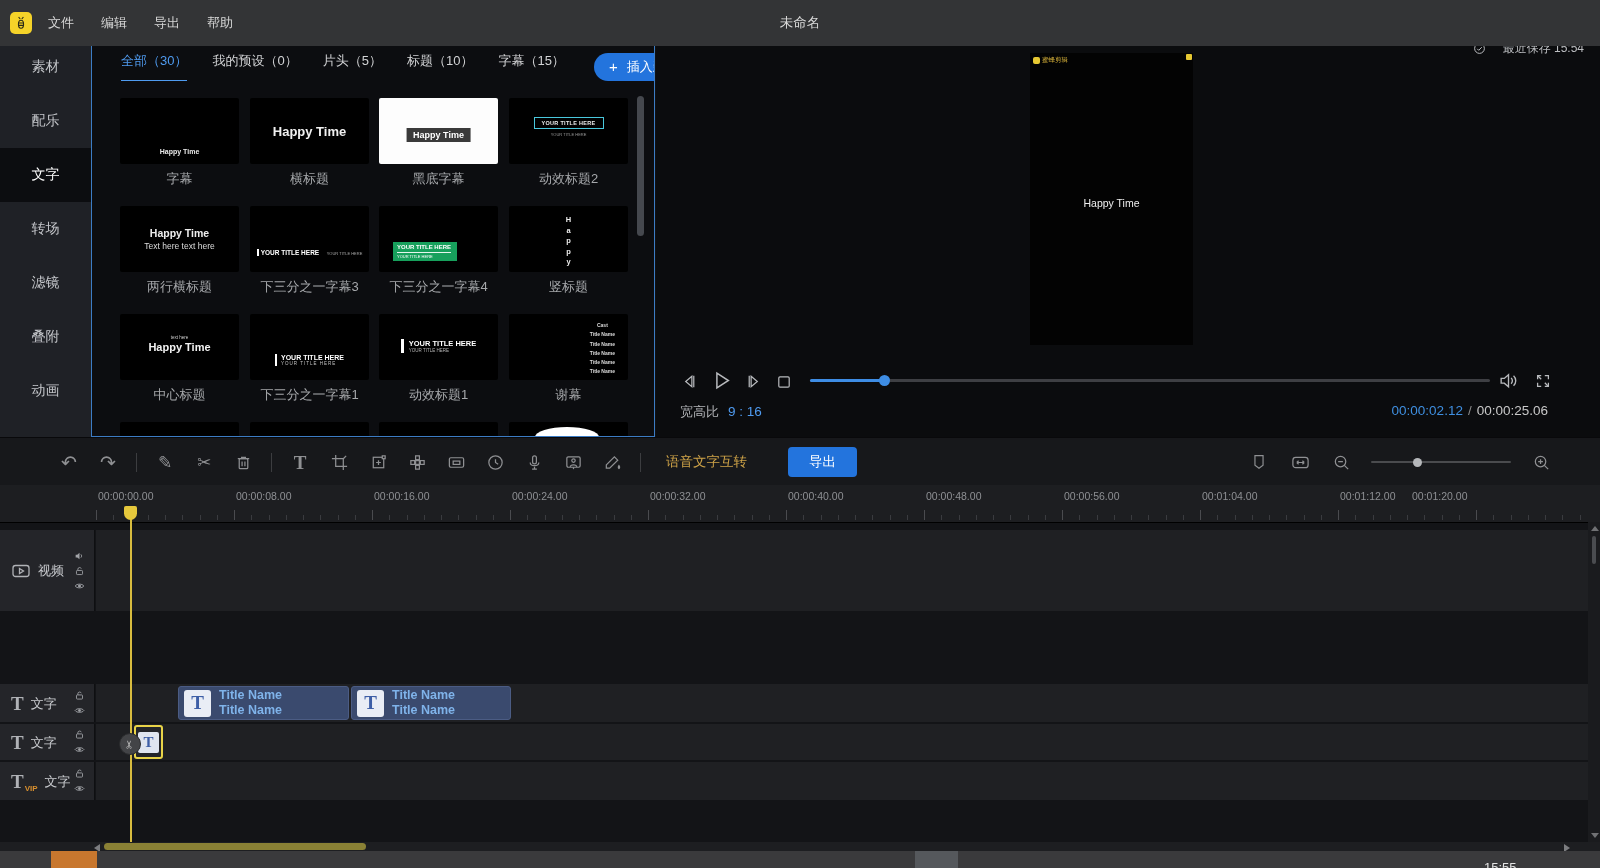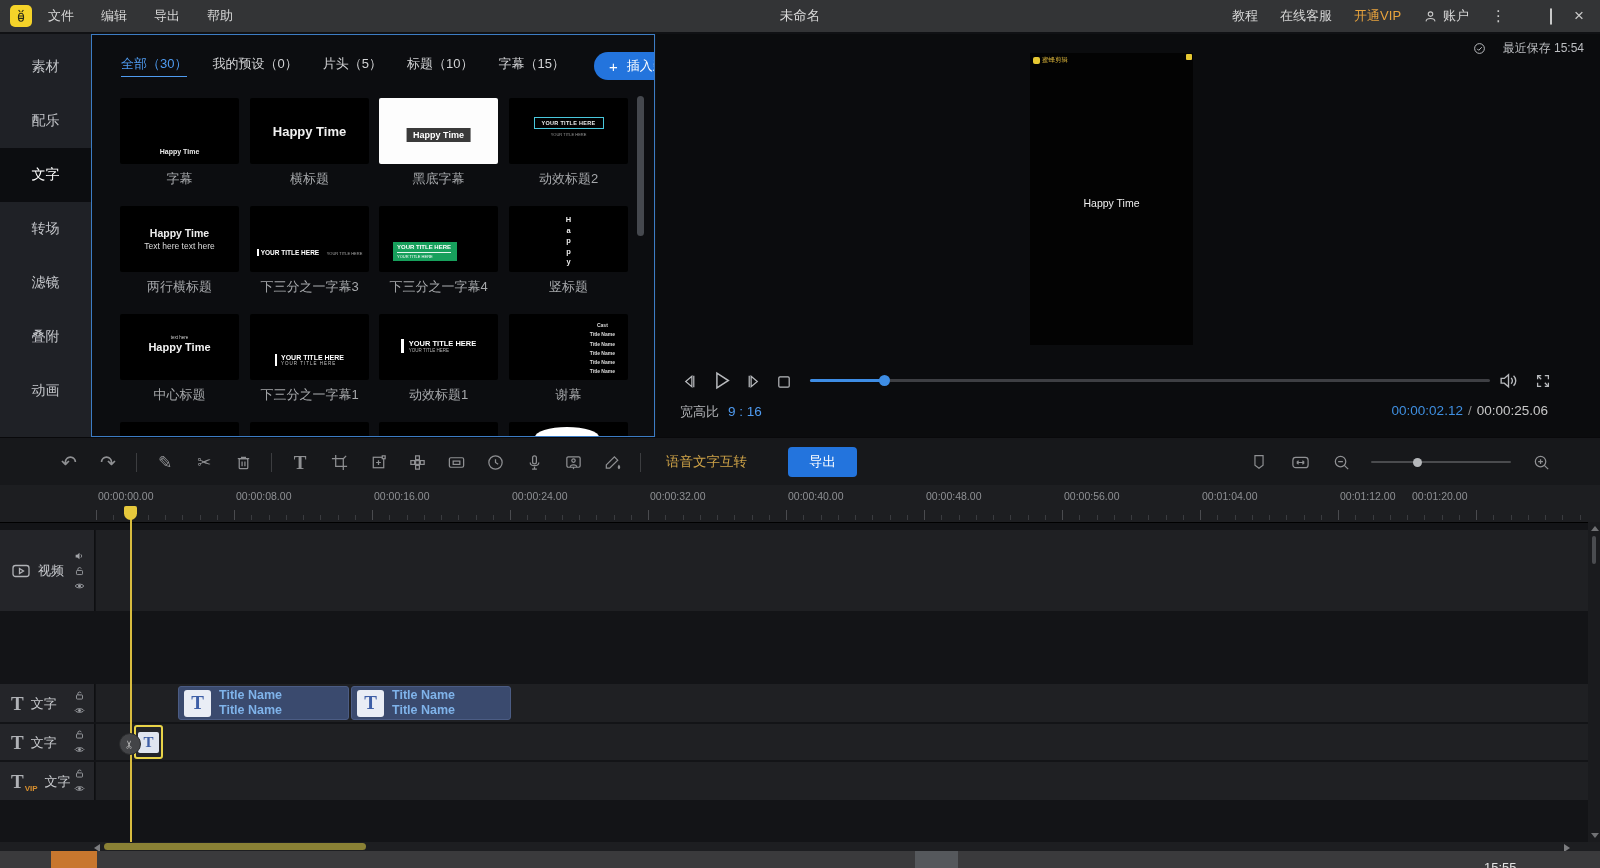--- a/index.html
+++ b/index.html
@@ -1,21 +1,21 @@
 <!DOCTYPE html>
 <html><head>
 <meta charset="utf-8">
 <style>
   * { box-sizing: border-box; margin: 0; padding: 0; }
   html,body { width:1600px; height:868px; overflow:hidden; background:#101114;
     font-family:"Liberation Sans","DejaVu Sans",sans-serif; }
   svg { display:block; }
 
   
-  .titlebar { position:absolute; top:0; left:0; width:1600px; height:32px; background:#333436;
+  .titlebar { position:absolute; top:0; left:0; width:1600px; height:46px; background:#333436;
     display:flex; align-items:center; color:#d6d6d6; font-size:13px; z-index:30; }
   .logo { width:22px; height:22px; border-radius:5px; background:#f5d329; margin:0 16px 0 10px;
     display:flex; align-items:center; justify-content:center; flex:0 0 auto; }
   .menu { display:flex; gap:27px; }
   .menu span { cursor:default; }
   .tb-title { position:absolute; left:0; right:0; text-align:center; color:#dadada; font-size:13.5px; pointer-events:none; }
   .tb-right { margin-left:auto; display:flex; align-items:center; gap:22px; padding-right:16px; z-index:2; }
   .vip { color:#e8a33d; }
   .account { display:flex; align-items:center; gap:5px; }
   .kebab { font-size:15px; color:#c9c9c9; letter-spacing:0; }
@@ -26,21 +26,21 @@
   
   .sidebar { position:absolute; left:0; top:34px; width:91px; height:403px; background:#1f2126; padding-top:6px; }
   .side-item { height:54px; display:flex; align-items:center; justify-content:center;
     color:#c3c5c9; font-size:14px; cursor:pointer; }
   .side-item.active { background:#0c0d10; color:#ffffff; }
 
   
   .panel { position:absolute; left:91px; top:34px; width:564px; height:403px; background:#0c0d10;
     border:1px solid #3c7cc4; overflow:hidden; }
   .tabs { display:flex; align-items:center; gap:25px; padding:17px 0 0 29px; font-size:13px; color:#d2d3d5; }
-  .tab { cursor:pointer; padding-bottom:3px; border-bottom:1px solid transparent; white-space:nowrap; }
+  .tab { cursor:pointer; padding-bottom:10px; border-bottom:1px solid transparent; white-space:nowrap; }
   .tab.active { color:#4f9bf0; border-bottom-color:#4f9bf0; }
   .insert-btn { margin-left:4px; background:#2374dd; color:#fff; border:none; border-radius:14px;
     font-size:13px; padding:5px 15px; display:flex; align-items:center; gap:9px; cursor:pointer; white-space:nowrap; }
   .insert-btn .plus { font-size:15px; line-height:13px; }
   .grid { position:absolute; left:28px; top:63px; width:512px; height:339px; overflow:hidden; }
   .titem { position:absolute; width:119px; cursor:pointer; }
   .thumb { width:119px; height:66px; background:#000; position:relative; overflow:hidden; border-radius:2px; }
   .tlabel { text-align:center; color:#a6a8ab; font-size:13px; margin-top:6px; white-space:nowrap; }
   
   .k-caption .l1 { position:absolute; bottom:9px; width:100%; text-align:center; color:#e9e9e9; font-size:7px; font-weight:bold; }
@@ -180,36 +180,20 @@
         <path d="M9 5 7 2.5M11 5l2-2.5"></path>
     </svg>
   </div>
   <div class="menu">
     <span>文件</span>
     <span>编辑</span>
     <span>导出</span>
     <span>帮助</span>
   </div>
   <div class="tb-title">未命名</div>
-  <div class="tb-right">
-    <span>教程</span>
-    <span>在线客服</span>
-    <span class="vip">开通VIP</span>
-    <span class="account">
-      <svg width="15" height="15" viewBox="0 0 20 20" fill="none" stroke="#c9c9c9" stroke-width="1.4">
-        <circle cx="10" cy="6.8" r="3"></circle>
-          <path d="M4 16.5c.8-5 11.2-5 12 0"></path>
-      </svg>
-      <span>账户</span>
-    </span>
-    <span class="kebab">⋮</span>
-    <span><span class="win-min"></span></span>
-    <span><span class="win-max"></span></span>
-    <span class="win-close">×</span>
-  </div>
 </div>
 
 <div class="sidebar">
   <div class="side-item">素材</div>
   <div class="side-item">配乐</div>
   <div class="side-item active">文字</div>
   <div class="side-item">转场</div>
   <div class="side-item">滤镜</div>
   <div class="side-item">叠附</div>
   <div class="side-item">动画</div>

